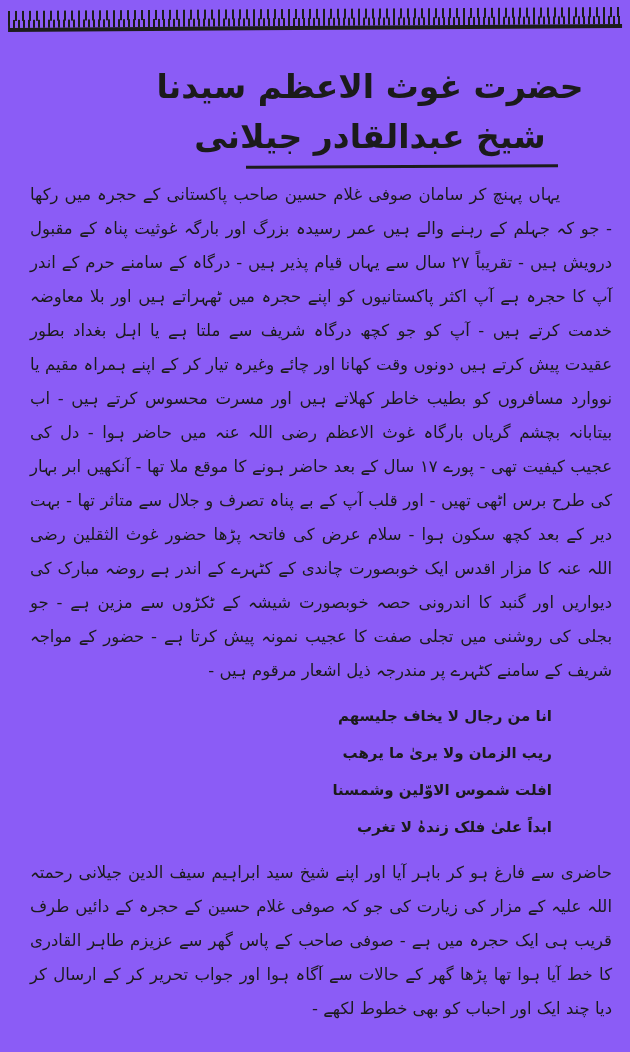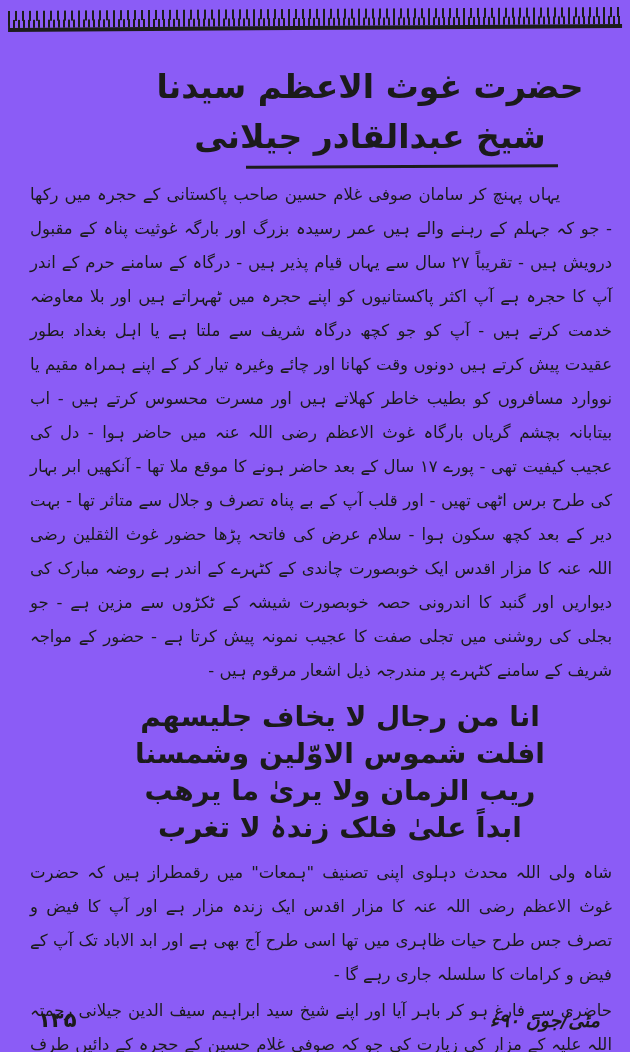--- a/index.html
+++ b/index.html
@@ -51,23 +51,23 @@
     padding: 10px 18px 0 18px;
     font-size: 16.5px;
     line-height: 34px;
     text-align: justify;
     text-justify: inter-word;
   }
   .para { margin: 0 0 2px 12px; }
   .para.indent-first { text-indent: 52px; }
   .verses {
     direction: rtl;
-    text-align: center;
+    text-align: right;
     margin: 10px 60px 10px 110px;
-    font-size: 28px;
+    font-size: 15px;
     font-weight: 600;
     line-height: 37px;
   }
   .verse { white-space: nowrap; }
   .footer {
     position: absolute;
     left: 24px; right: 30px; bottom: 20px;
     display: flex;
     justify-content: space-between;
     align-items: center;
@@ -94,29 +94,24 @@
 
   <h1 class="title">حضرت غوث الاعظم سیدنا شیخ عبدالقادر جیلانی</h1>
   <div class="title-underline"></div>
 
   <div class="body-text">
 
     <p class="para indent-first">یہاں پہنچ کر سامان صوفی غلام حسین صاحب پاکستانی کے حجرہ میں رکھا - جو کہ جہلم کے رہنے والے ہیں عمر رسیدہ بزرگ اور بارگہ غوثیت پناہ کے مقبول درویش ہیں - تقریباً ۲۷ سال سے یہاں قیام پذیر ہیں - درگاہ کے سامنے حرم کے اندر آپ کا حجرہ ہے آپ اکثر پاکستانیوں کو اپنے حجرہ میں ٹھہراتے ہیں اور بلا معاوضہ خدمت کرتے ہیں - آپ کو جو کچھ درگاہ شریف سے ملتا ہے یا اہل بغداد بطور عقیدت پیش کرتے ہیں دونوں وقت کھانا اور چائے وغیرہ تیار کر کے اپنے ہمراہ مقیم یا نووارد مسافروں کو بطیب خاطر کھلاتے ہیں اور مسرت محسوس کرتے ہیں - اب بیتابانہ بچشم گریاں بارگاہ غوث الاعظم رضی اللہ عنہ میں حاضر ہوا - دل کی عجیب کیفیت تھی - پورے ۱۷ سال کے بعد حاضر ہونے کا موقع ملا تھا - آنکھیں ابر بہار کی طرح برس اٹھی تھیں - اور قلب آپ کے بے پناہ تصرف و جلال سے متاثر تھا - بہت دیر کے بعد کچھ سکون ہوا - سلام عرض کی فاتحہ پڑھا حضور غوث الثقلین رضی اللہ عنہ کا مزار اقدس ایک خوبصورت چاندی کے کٹہرے کے اندر ہے روضہ مبارک کی دیواریں اور گنبد کا اندرونی حصہ خوبصورت شیشہ کے ٹکڑوں سے مزین ہے - جو بجلی کی روشنی میں تجلی صفت کا عجیب نمونہ پیش کرتا ہے - حضور کے مواجہ شریف کے سامنے کٹہرے پر مندرجہ ذیل اشعار مرقوم ہیں -</p>
 
     <div class="verses">
       <div class="verse">انا من رجال لا یخاف جلیسهم</div>
+      <div class="verse">ریب الزمان ولا یریٰ ما یرهب</div>
       <div class="verse">افلت شموس الاوّلین وشمسنا</div>
-      <div class="verse">ریب الزمان ولا یریٰ ما یرهب</div>
       <div class="verse">ابداً علیٰ فلک زندہٰ لا تغرب</div>
     </div>
 
-    <p class="para">شاہ ولی اللہ محدث دہلوی اپنی تصنیف "ہمعات" میں رقمطراز ہیں کہ حضرت غوث الاعظم رضی اللہ عنہ کا مزار اقدس ایک زندہ مزار ہے اور آپ کا فیض و تصرف جس طرح حیات ظاہری میں تھا اسی طرح آج بھی ہے اور ابد الاباد تک آپ کے فیض و کرامات کا سلسلہ جاری رہے گا -</p>
 
     <p class="para">حاضری سے فارغ ہو کر باہر آیا اور اپنے شیخ سید ابراہیم سیف الدین جیلانی رحمتہ اللہ علیہ کے مزار کی زیارت کی جو کہ صوفی غلام حسین کے حجرہ کے دائیں طرف قریب ہی ایک حجرہ میں ہے - صوفی صاحب کے پاس گھر سے عزیزم طاہر القادری کا خط آیا ہوا تھا پڑھا گھر کے حالات سے آگاہ ہوا اور جواب تحریر کر کے ارسال کر دیا چند ایک اور احباب کو بھی خطوط لکھے -</p>
 
   </div>
 
-  <div class="footer">
-    <div class="page-number">۱۳۵</div>
-    <div class="issue-date">مئی/جون ۹۰ء</div>
-  </div>
 
 </div>
 
 </body></html>

